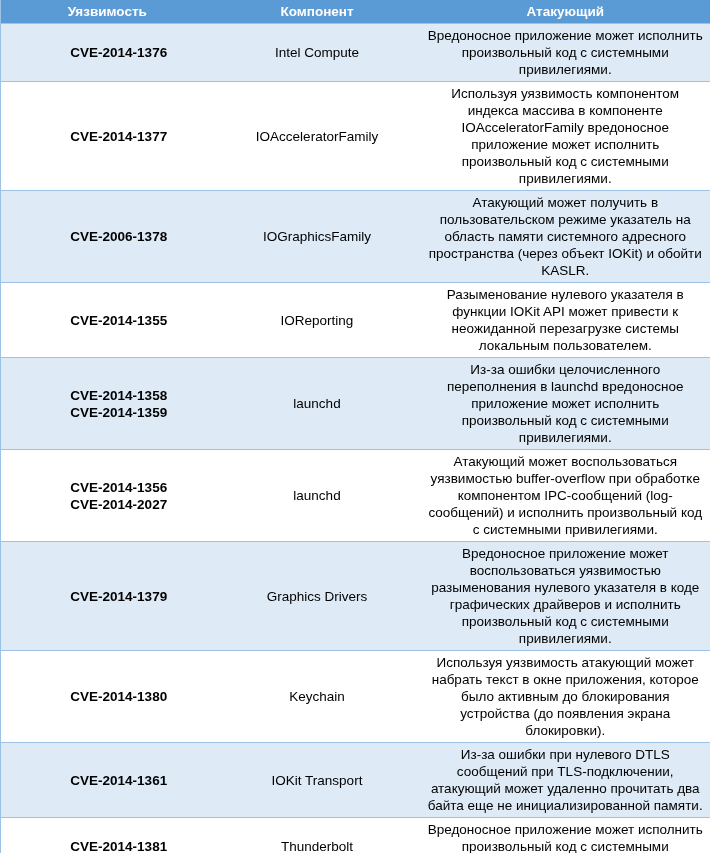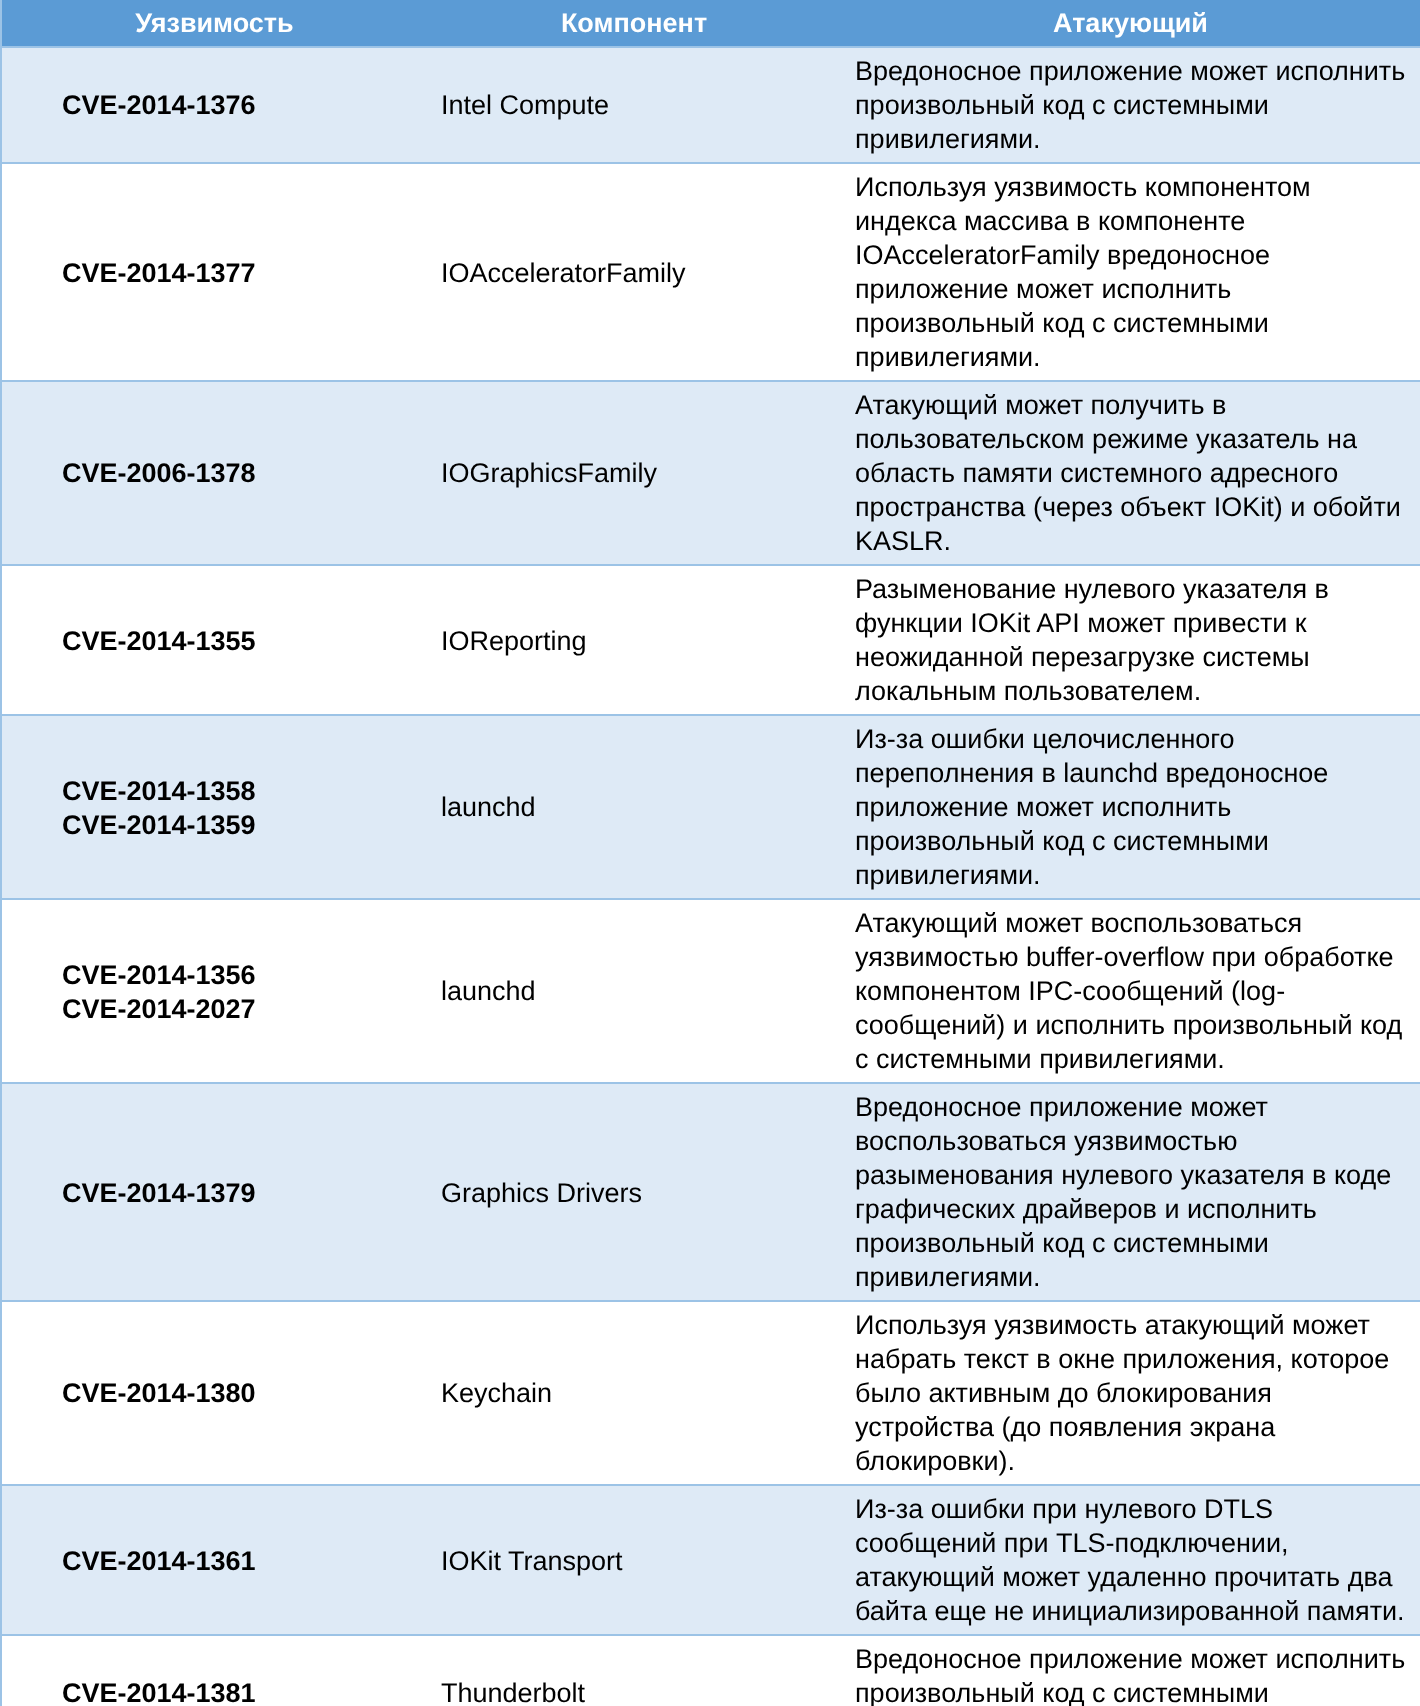--- a/index.html
+++ b/index.html
@@ -41,20 +41,21 @@
     font-weight: bold;
     font-size: 13.5px;
     padding: 4px 16px;
     text-align: center;
     border: none;
     margin-top: 48px;
   }
   tbody td {
     border-top: 1px solid var(--border_color);
     vertical-align: middle;
+    text-align: center;
     font-size: 13.5px;
     line-height: 17px;
     padding: 3px 7px;
   }
   tbody tr:nth-child(odd)  { background: var(--band_bg); }
   tbody tr:nth-child(even) { background: var(--row_bg); }
 
   td.cve {
     font-weight: bold;
     white-space: pre-line;

